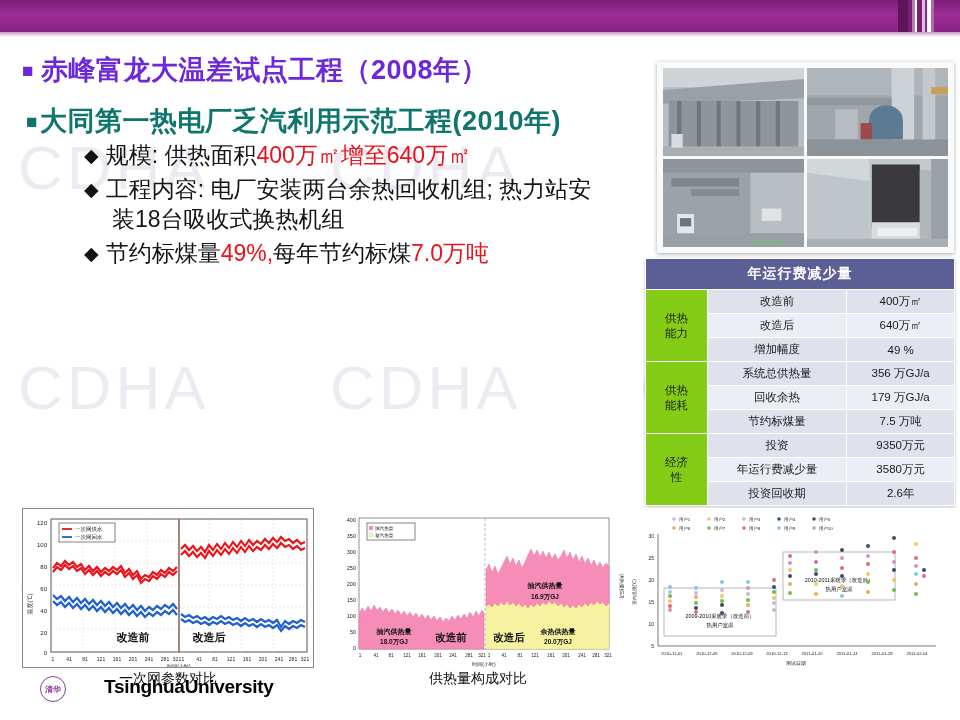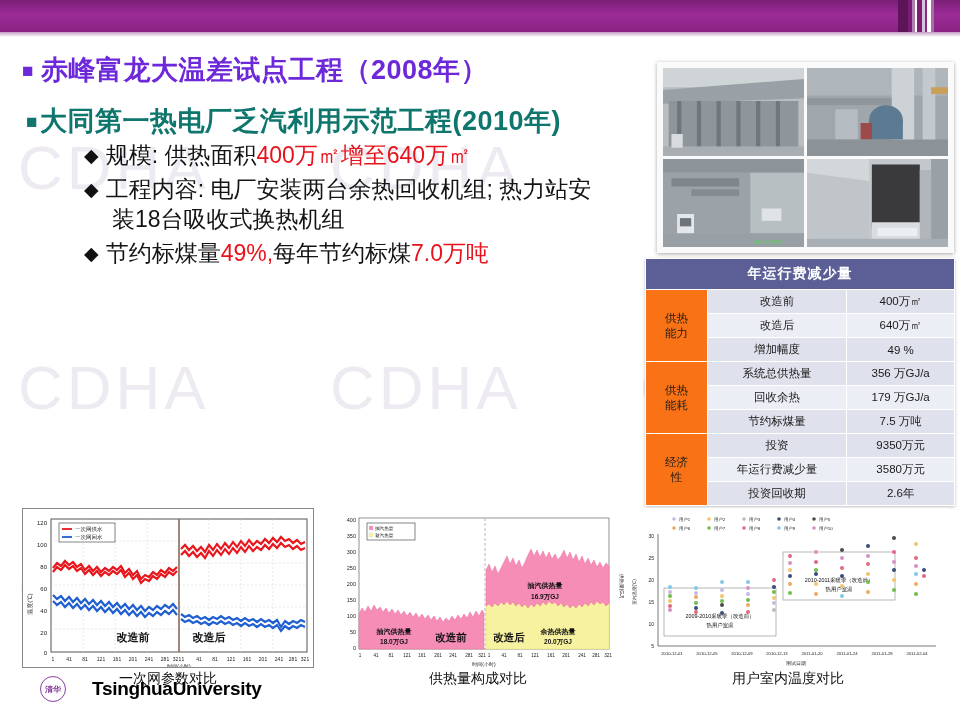--- a/index.html
+++ b/index.html
@@ -66,35 +66,35 @@
   }
   #eff-table th.title {
     background:#5b5f96; color:#fff; font-size:14px; font-weight:bold;
     padding:6px 0; text-align:center; letter-spacing:1px;
     border:1px solid #fff;
   }
   #eff-table td {
     border:1px solid #ffffff; padding:4px 3px; text-align:center;
     background:#dfe1ec; height:21px;
   }
-  #eff-table td.grp { background:#f97316; width:62px; line-height:1.25; font-size:11.5px; }
+  #eff-table td.grp { background:#84cc16; width:62px; line-height:1.25; font-size:11.5px; }
   #eff-table tr.alt td { background:#eceef5; }
   #eff-table td.lbl { width:140px; }
   #eff-table td.val { width:108px; }
   
   .chart-box { position:absolute; z-index:2; }
   .chart-cap {
     text-align:center; font-size:14px; color:#111; margin-top:2px;
     font-family:"Liberation Sans",sans-serif;
   }
   .plot { background:#fff; position:relative; overflow:hidden; }
   
   #logo-wrap {
     position:absolute; left:40px; top:676px; z-index:4;
-    display:flex; align-items:center; gap:4px;
+    display:flex; align-items:flex-start; gap:16px;
   }
   #logo-mark {
     width:26px; height:26px; border-radius:50%;
     border:1.6px solid #8a3f9e; display:flex; align-items:center;
     justify-content:center; color:#8a3f9e; font-size:8px; font-weight:bold;
   }
   #logo-text { color:#000000; font-size:19px; font-weight:bold; letter-spacing:-.3px;margin-left:22px; }
 </style>
 </head>
 <body>
@@ -535,19 +535,18 @@
         <text x="114" y="147">2010-12-09</text>
           <text x="149" y="147">2010-12-13</text>
         <text x="184" y="147">2011-01-20</text>
           <text x="219" y="147">2011-01-24</text>
         <text x="254" y="147">2011-01-28</text>
           <text x="289" y="147">2011-02-04</text>
       </g>
       <text x="168" y="157" font-size="5" fill="#222" text-anchor="middle" font-family="Liberation Sans">测试日期</text>
     </svg>
   </div>
-  <div class="chart-cap">用户室内温度对比</div>
 </div>
 
 <div id="logo-wrap">
   <div id="logo-mark">清华</div>
   <div id="logo-text">TsinghuaUniversity</div>
 </div>
 
 </body></html>

